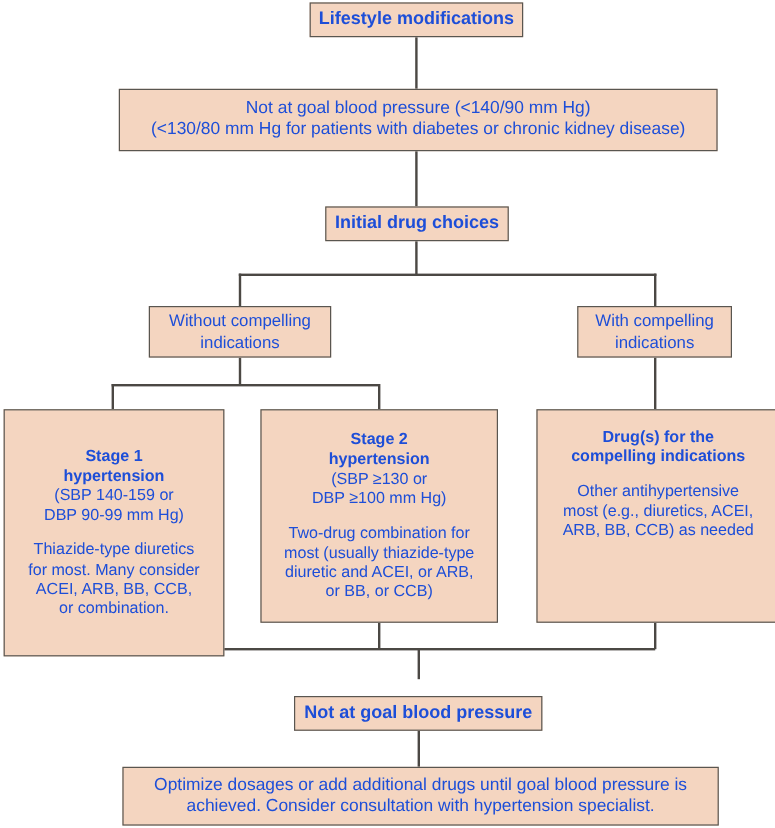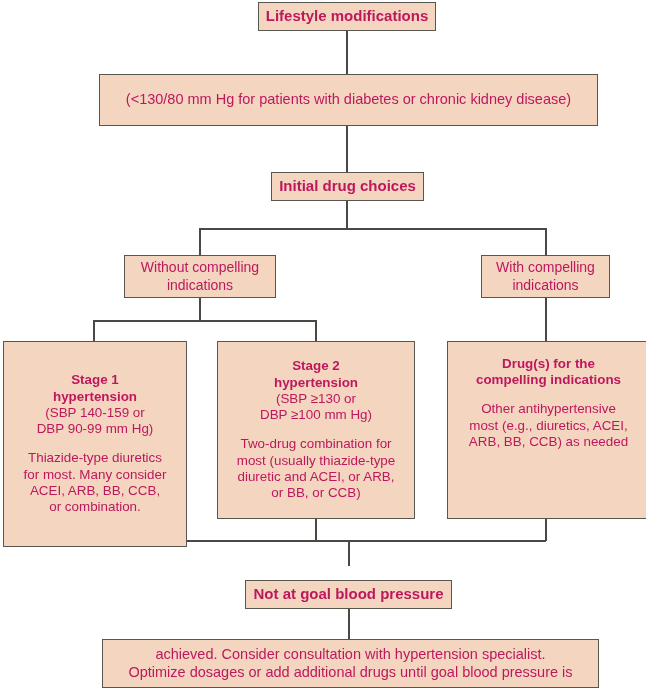--- a/index.html
+++ b/index.html
@@ -18,21 +18,21 @@
   .box {
     position: absolute;
     box-sizing: border-box;
     background: #f4d5c0;
     border: 1.5px solid #595650;
     display: flex;
     flex-direction: column;
     align-items: center;
     justify-content: center;
     text-align: center;
-    color: #be185d;
+    color: #1d4ed8;
     line-height: 1.22;
   }
   .box .ln { display: block; white-space: nowrap; }
   .box.bold { font-weight: bold; }
   .box .bold-blk { font-weight: bold; display: block; }
   .spacer { display: block; height: 0.95em; }
 
   
   .vline {
     position: absolute;
@@ -84,20 +84,21 @@
   <div class="hline" style="left:93px;  top:540px; width:453px;"></div>
   <div class="vline" style="left:348px; top:540px; height:26px;"></div>
 
   <div class="vline" style="left:348px; top:595px; height:44px;"></div>
 
   <div class="box bold" id="node-lifestyle">
     <span class="ln">Lifestyle modifications</span>
   </div>
 
   <div class="box" id="node-notgoal1">
+    <span class="ln">Not at goal blood pressure (&lt;140/90 mm Hg)</span>
     <span class="ln">(&lt;130/80 mm Hg for patients with diabetes or chronic kidney disease)</span>
   </div>
 
   <div class="box bold" id="node-initial">
     <span class="ln">Initial drug choices</span>
   </div>
 
   <div class="box" id="node-without">
     <span class="ln">Without compelling</span>
     <span class="ln">indications</span>
@@ -139,17 +140,17 @@
     <span class="ln">Other antihypertensive</span>
     <span class="ln">most (e.g., diuretics, ACEI,</span>
     <span class="ln">ARB, BB, CCB) as needed</span>
   </div>
 
   <div class="box bold" id="node-notgoal2">
     <span class="ln">Not at goal blood pressure</span>
   </div>
 
   <div class="box" id="node-optimize">
+    <span class="ln">Optimize dosages or add additional drugs until goal blood pressure is</span>
     <span class="ln">achieved. Consider consultation with hypertension specialist.</span>
-    <span class="ln">Optimize dosages or add additional drugs until goal blood pressure is</span>
   </div>
 
 </div>
 
 </body></html>

